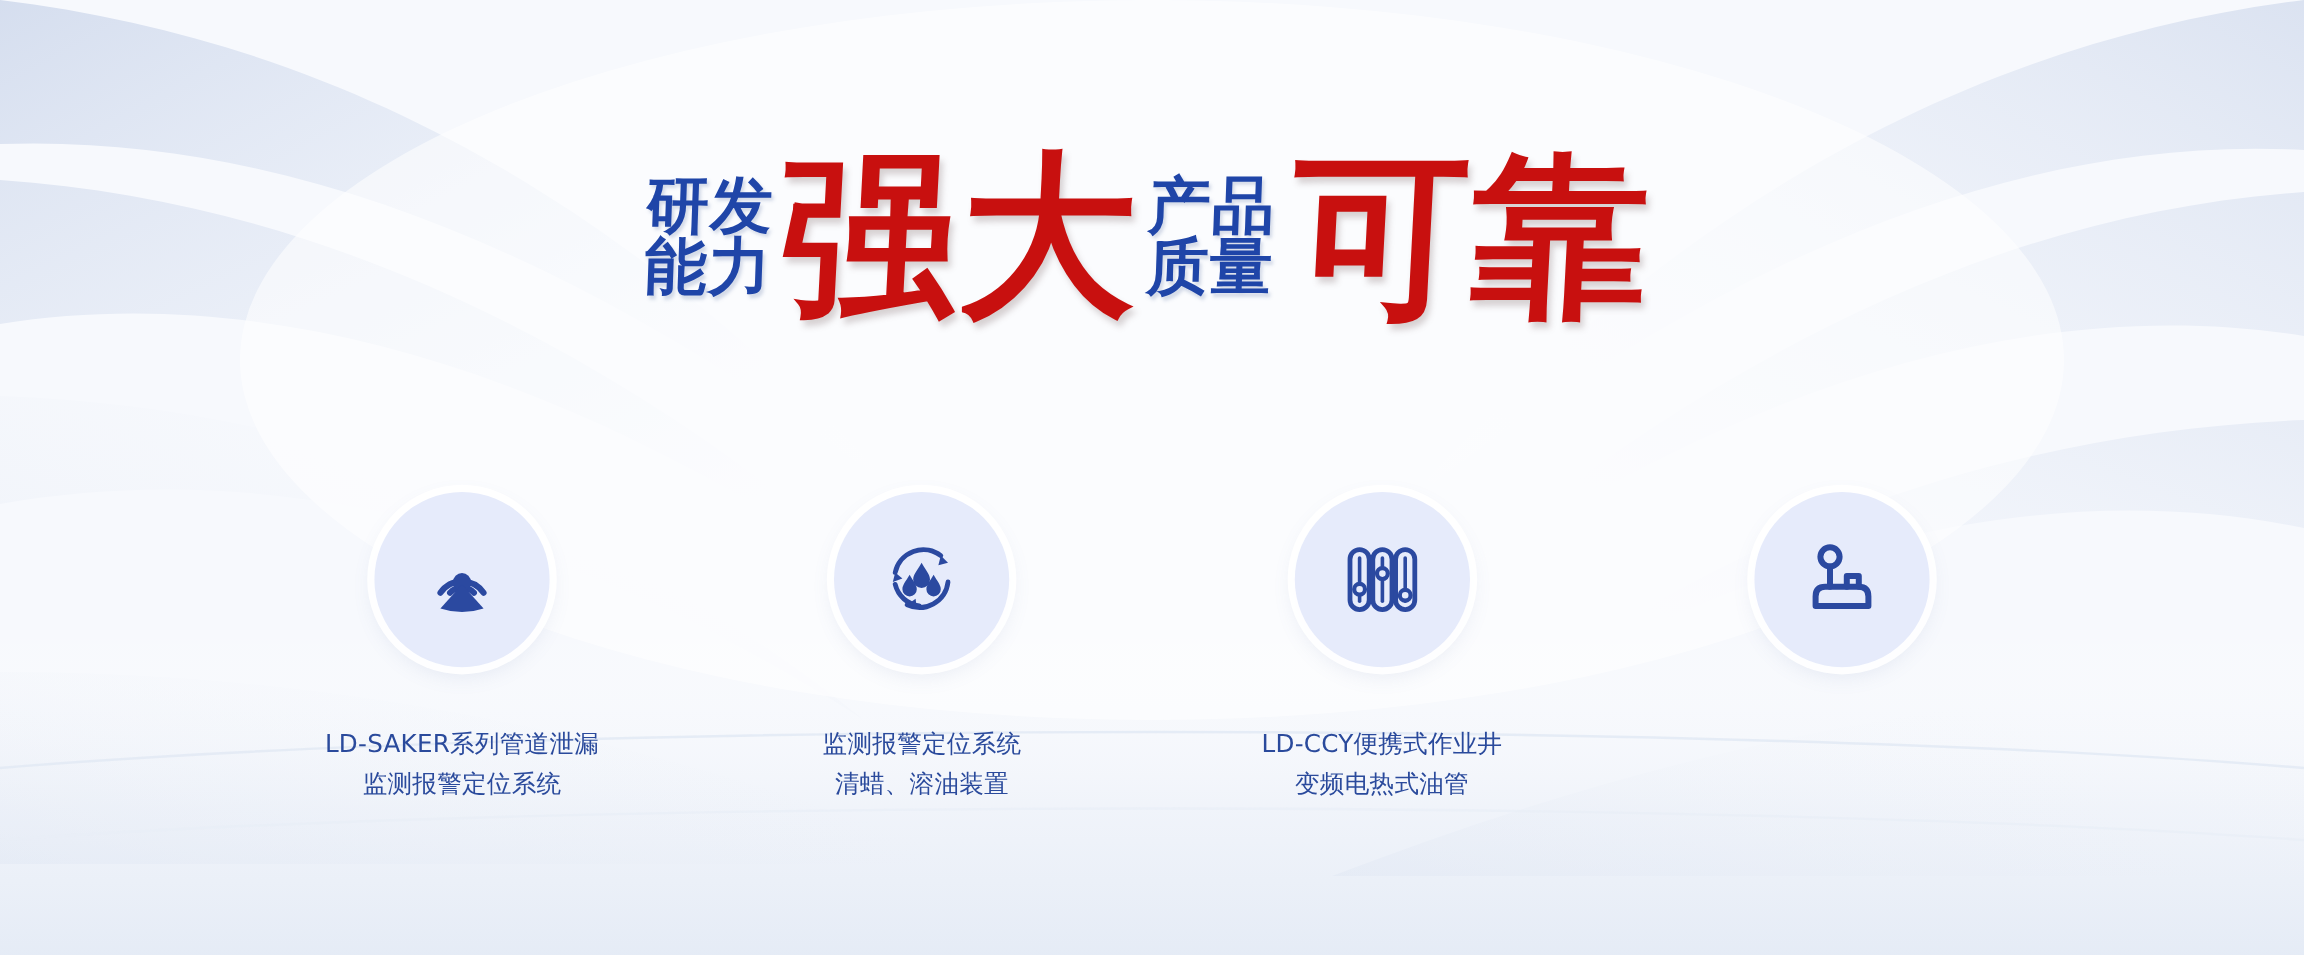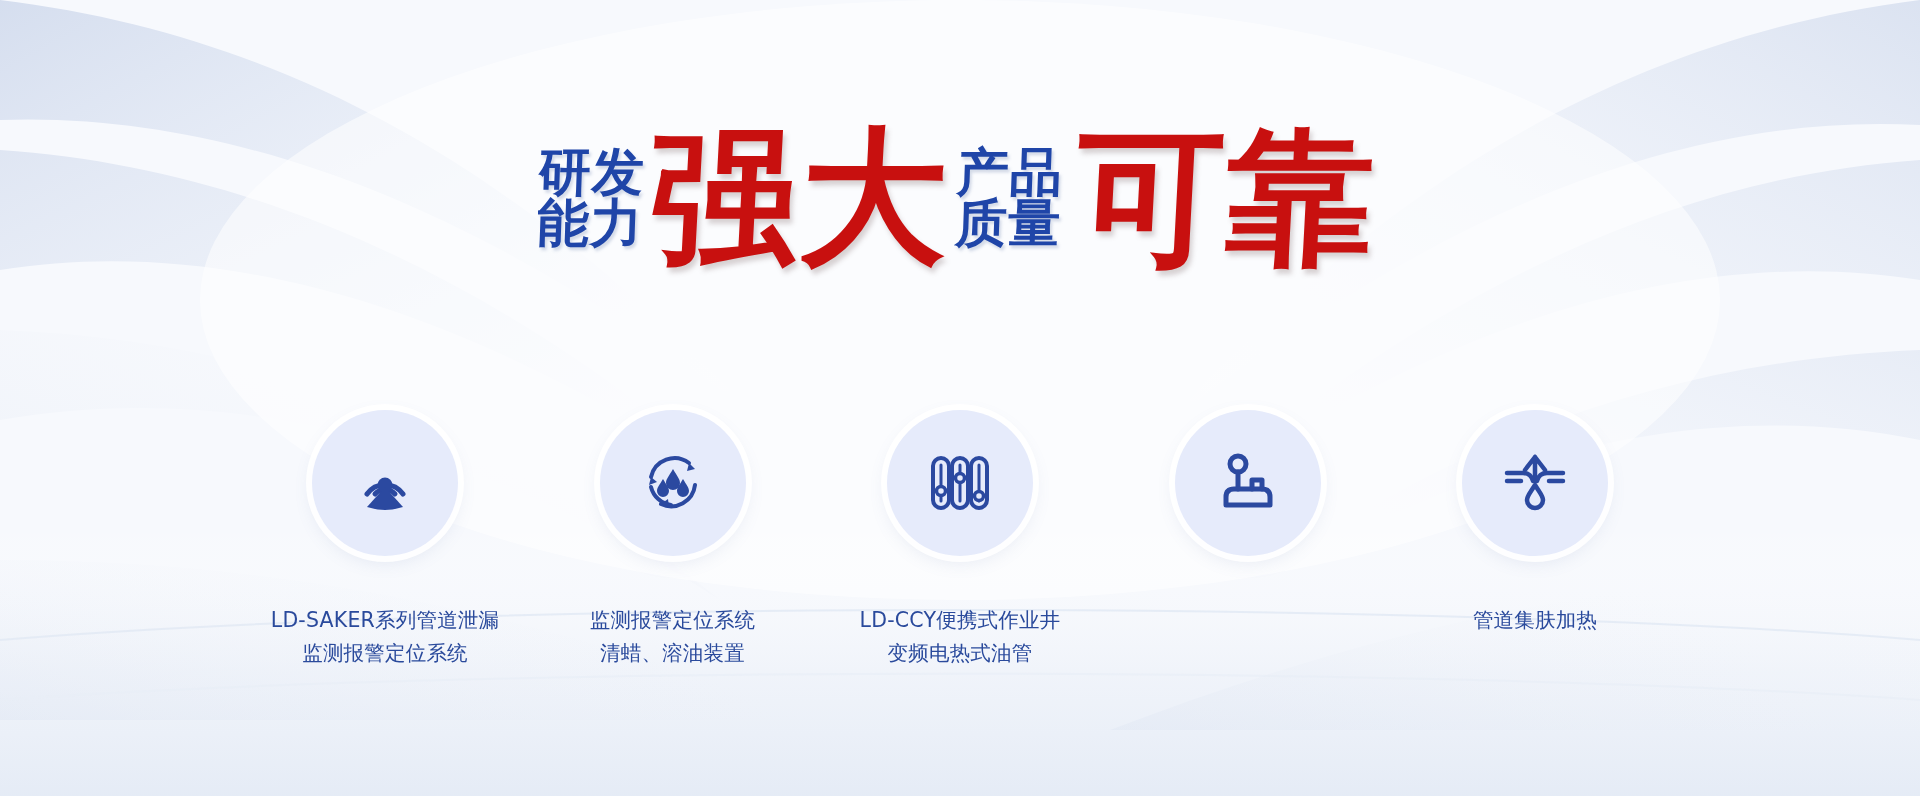--- a/index.html
+++ b/index.html
@@ -243,29 +243,15 @@
           <g fill="none" stroke="#2b49a0" stroke-width="5" stroke-linejoin="round" stroke-linecap="round">
             <circle cx="26" cy="17" r="8"></circle>
             <line x1="26" y1="25" x2="26" y2="42"></line>
             <path d="M40 42 v-9 h10 v9"></path>
             <path d="M14 50 q0 -8 8 -8 h28 q8 0 8 8 v8 h-44 z"></path>
           </g>
         </svg>
       </div>
     </div>
 
-    <div class="feature">
-      <div class="circle">
-        <svg width="72" height="72" viewBox="0 0 72 72" aria-hidden="true">
-          <g fill="none" stroke="#2b49a0" stroke-width="4.5" stroke-linecap="round" stroke-linejoin="round">
-            <path d="M36 10 L26 23 M36 10 L46 23 M36 10 v24"></path>
-            <path d="M8 26 h16 q8 0 10 8"></path>
-            <path d="M64 26 h-16 q-8 0 -10 8"></path>
-            <path d="M8 34 h14 M64 34 h-14"></path>
-            <path d="M36 38 c5 8 8 11 8 15 a8 8 0 0 1 -16 0 c0 -4 3 -7 8 -15 z"></path>
-          </g>
-        </svg>
-      </div>
-      <div class="feature-label">管道集肤加热</div>
-    </div>
 
   </div>
 </div>
 
 </body></html>

